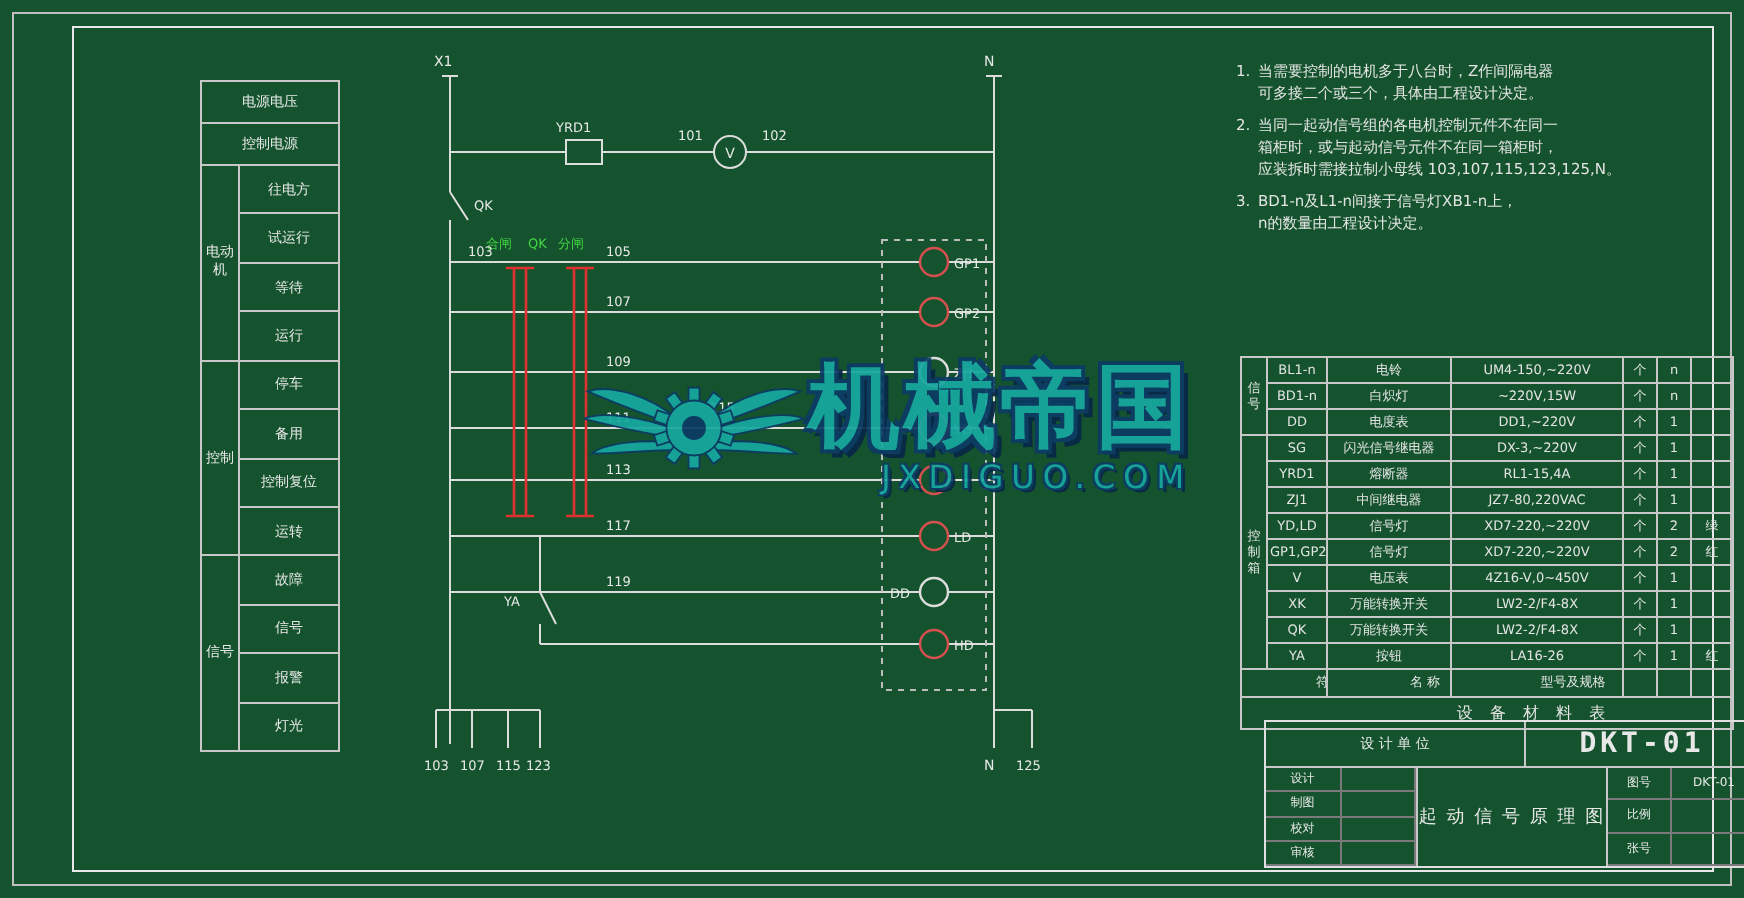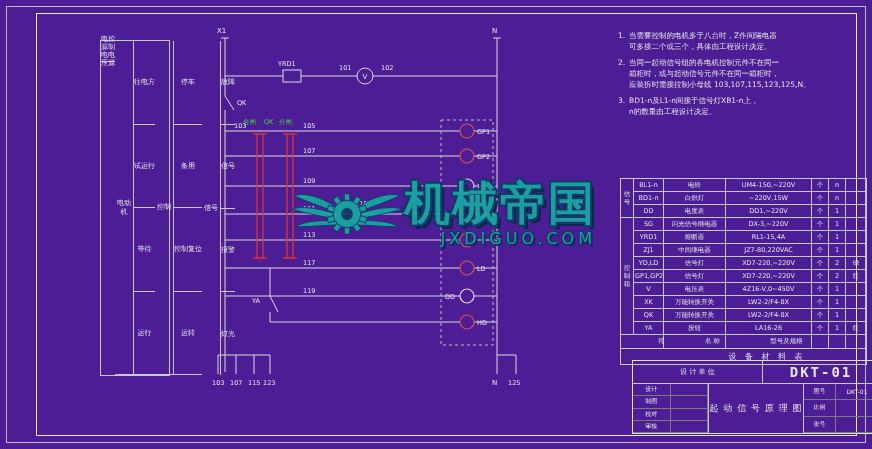--- a/index.html
+++ b/index.html
@@ -1,24 +1,24 @@
 <!DOCTYPE html>
 <html><head>
 <meta charset="utf-8">
 <style>
   html,body{margin:0;padding:0;background:#000;}
-  .canvas{position:relative;width:872px;height:449px;background:#4c1d95;overflow:hidden;
+  .canvas{position:relative;width:872px;height:449px;background:#14532d;overflow:hidden;
           font-family:"DejaVu Sans",sans-serif;color:#e8e8e8;}
   .abs{position:absolute;}
   .frame-outer{left:6px;top:6px;width:858px;height:435px;border:1px solid #bfbfbf;}
   .frame-inner{left:36px;top:13px;width:819px;height:421px;border:1.5px solid #e8e8e8;}
 
   
   .left-panel{left:100px;top:40px;width:68px;height:334px;border:1px solid #c8c8c8;
-              display:flex;flex-direction:row;font-size:7px;line-height:8px;}
+              display:flex;flex-direction:column;font-size:7px;line-height:8px;}
   .lrow-full{height:20px;border-bottom:1px solid #c8c8c8;display:flex;align-items:center;justify-content:center;}
   .lgroup{flex:1;display:flex;border-bottom:1px solid #c8c8c8;min-height:0;}
   .lgroup:last-child{border-bottom:none;}
   .glabel{width:16px;border-right:1px solid #c8c8c8;display:flex;align-items:center;justify-content:center;
           text-align:center;word-break:break-all;padding:1px;line-height:9px;}
   .grows{flex:1;display:flex;flex-direction:column;min-width:0;}
   .grow{flex:1;border-bottom:1px solid #c8c8c8;display:flex;align-items:center;justify-content:center;
         white-space:nowrap;overflow:hidden;text-align:right;}
   .grow:last-child{border-bottom:none;}
 

